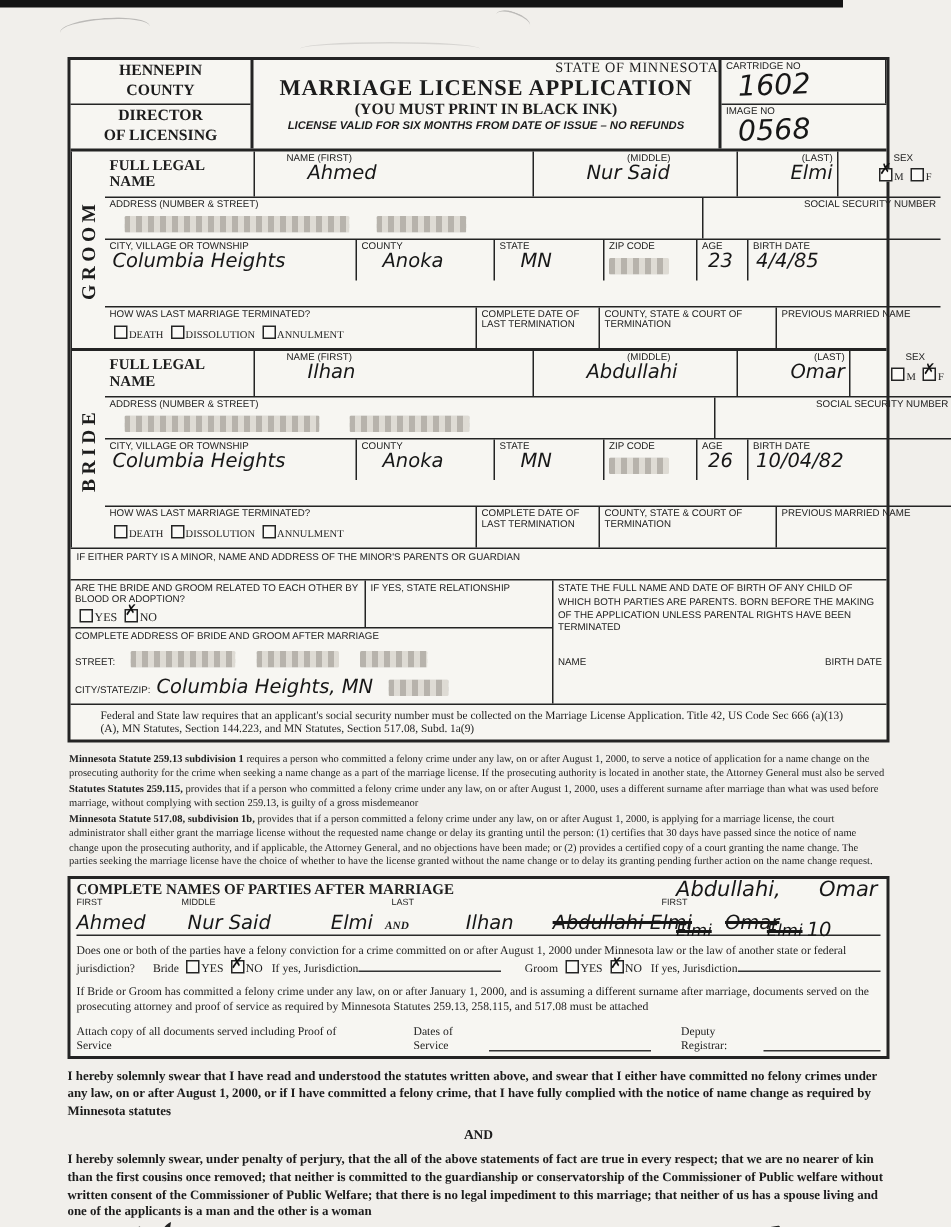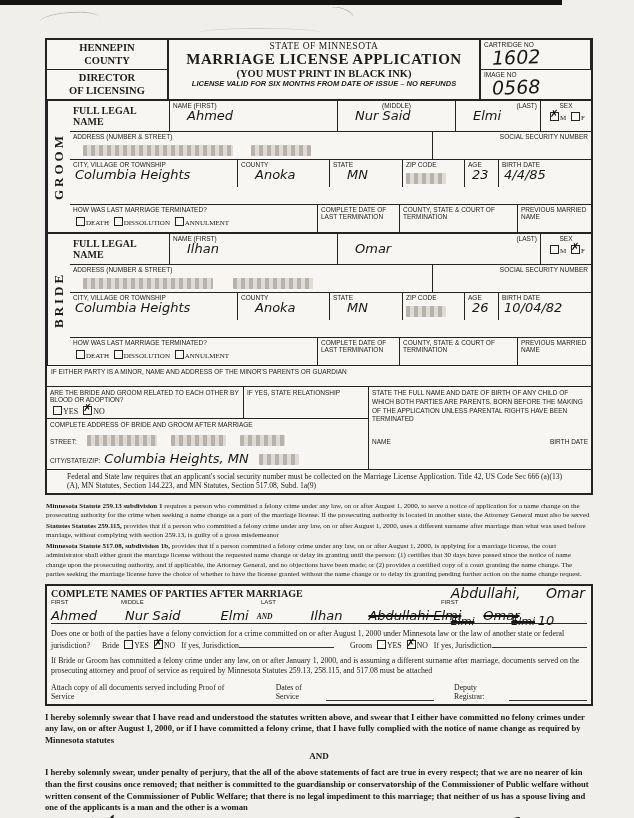--- a/index.html
+++ b/index.html
@@ -17,21 +17,21 @@
 
   .form{position:absolute;left:45px;top:38px;width:548px;}
   .outer{border:2px solid #242424;background:#f7f6f2;}
 
   
   .hdr{display:flex;}
   .hdr-left{width:120px;border-right:2px solid #242424;display:flex;flex-direction:column;text-align:center;}
   .hdr-left > div{flex:1;display:flex;flex-direction:column;justify-content:center;font-weight:bold;font-size:10.5px;line-height:1.15;}
   .hdr-left .divider{border-top:1.5px solid #242424;}
   .hdr-center{flex:1;text-align:center;padding:1px 0 2px;}
-  .h-state{font-size:9.5px;letter-spacing:.5px;}
+  .h-state{font-size:9.5px;letter-spacing:.5px;text-align:right;}
   .h-title{font-size:15px;font-weight:bold;letter-spacing:.5px;}
   .h-sub{font-size:10.5px;font-weight:bold;}
   .h-valid{font-size:7.5px;font-weight:bold;font-style:italic;font-family:"Liberation Sans",sans-serif;}
   .hdr-right{width:110px;border-left:2px solid #242424;display:flex;flex-direction:column;}
   .hdr-right .cell{flex:1;padding:1px 3px;position:relative;}
   .hdr-right .cell + .cell{border-top:1px solid #242424;}
   .tinylbl{font-size:6.5px;font-family:"Liberation Sans",sans-serif;color:#222;}
   .hw{font-family:"DejaVu Sans",sans-serif;font-style:italic;color:#171717;}
   .hw-big{font-size:19px;line-height:1;transform:rotate(-2deg);display:inline-block;margin-left:8px;}
 
@@ -39,21 +39,21 @@
   .section{display:flex;border-top:2px solid #242424;}
   .vlabel{width:22px;border-right:1.5px solid #242424;display:flex;align-items:center;justify-content:center;
     font-weight:bold;font-size:13px;letter-spacing:3px;writing-mode:vertical-rl;transform:rotate(180deg);}
   .sec-body{flex:1;}
   .row{display:flex;}
   .row + .row{border-top:1px solid #242424;}
   .cell{border-right:1px solid #242424;padding:1px 3px;position:relative;box-sizing:border-box;}
   .cell:last-child{border-right:none;}
   .fln{width:100px;display:flex;align-items:center;font-weight:bold;font-size:10px;}
   .val{font-size:13px;margin:0 0 0 14px;line-height:1;}
-  .name-row{height:30px;}
+  .name-row{height:30px;gap:18px;}
   .addr-row{height:27px;}
   .city-row{height:27px;}
   .term-row{height:27px;margin-top:17px;}
   .sexcell{width:50px;text-align:center;}
   .cb{width:7px;height:7px;border:1px solid #242424;display:inline-block;position:relative;vertical-align:-1px;margin:0 1px 0 3px;background:#fbfaf7;}
   .cb .mk{position:absolute;top:-5px;left:-1px;font-size:10px;font-family:"DejaVu Sans",sans-serif;font-style:italic;color:#111;}
   .redact{display:inline-block;height:11px;vertical-align:middle;border-radius:1px;
     background-image:repeating-linear-gradient(90deg,#b7b3ac 0 4px,#dedbd4 4px 8px),repeating-linear-gradient(0deg,rgba(255,255,255,.45) 0 3px,rgba(60,60,60,.25) 3px 6px);}
   .full-row{border-top:1.5px solid #242424;padding:2px 4px;}
 
@@ -225,20 +225,24 @@
 
     <div class="section">
       <div class="vlabel">BRIDE</div>
       <div class="sec-body">
         <div class="row name-row">
           <div class="cell fln" style="width:100px;">FULL LEGAL NAME</div>
           <div class="cell" style="width:168px;">
             <div class="tinylbl">NAME (FIRST)</div>
             <div class="hw val">Ilhan</div>
           </div>
+          <div class="cell" style="width:118px;">
+            <div class="tinylbl" style="text-align:center;">(MIDDLE)</div>
+            <div class="hw val">Abdullahi</div>
+          </div>
           <div class="cell" style="flex:1;">
             <div class="tinylbl" style="text-align:right;">(LAST)</div>
             <div class="hw val">Omar</div>
           </div>
           <div class="cell sexcell">
             <div class="tinylbl">SEX</div>
             <div style="font-size:7px;margin-top:3px;">
               <span class="cb"></span><span>M</span>
               <span class="cb"><span class="mk">✗</span></span><span>F</span>
             </div>

